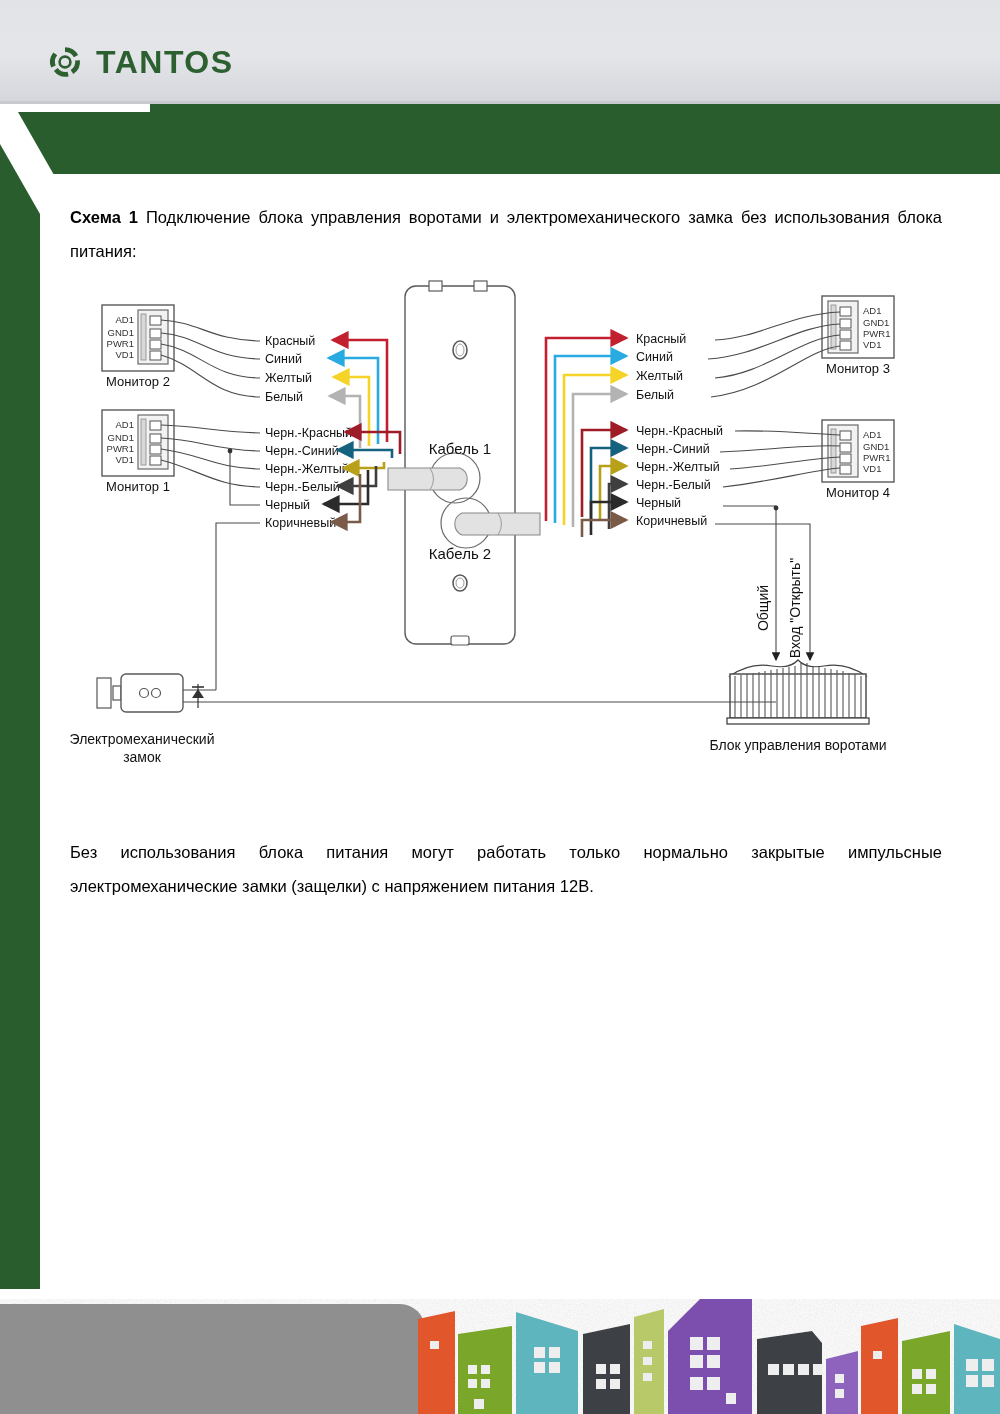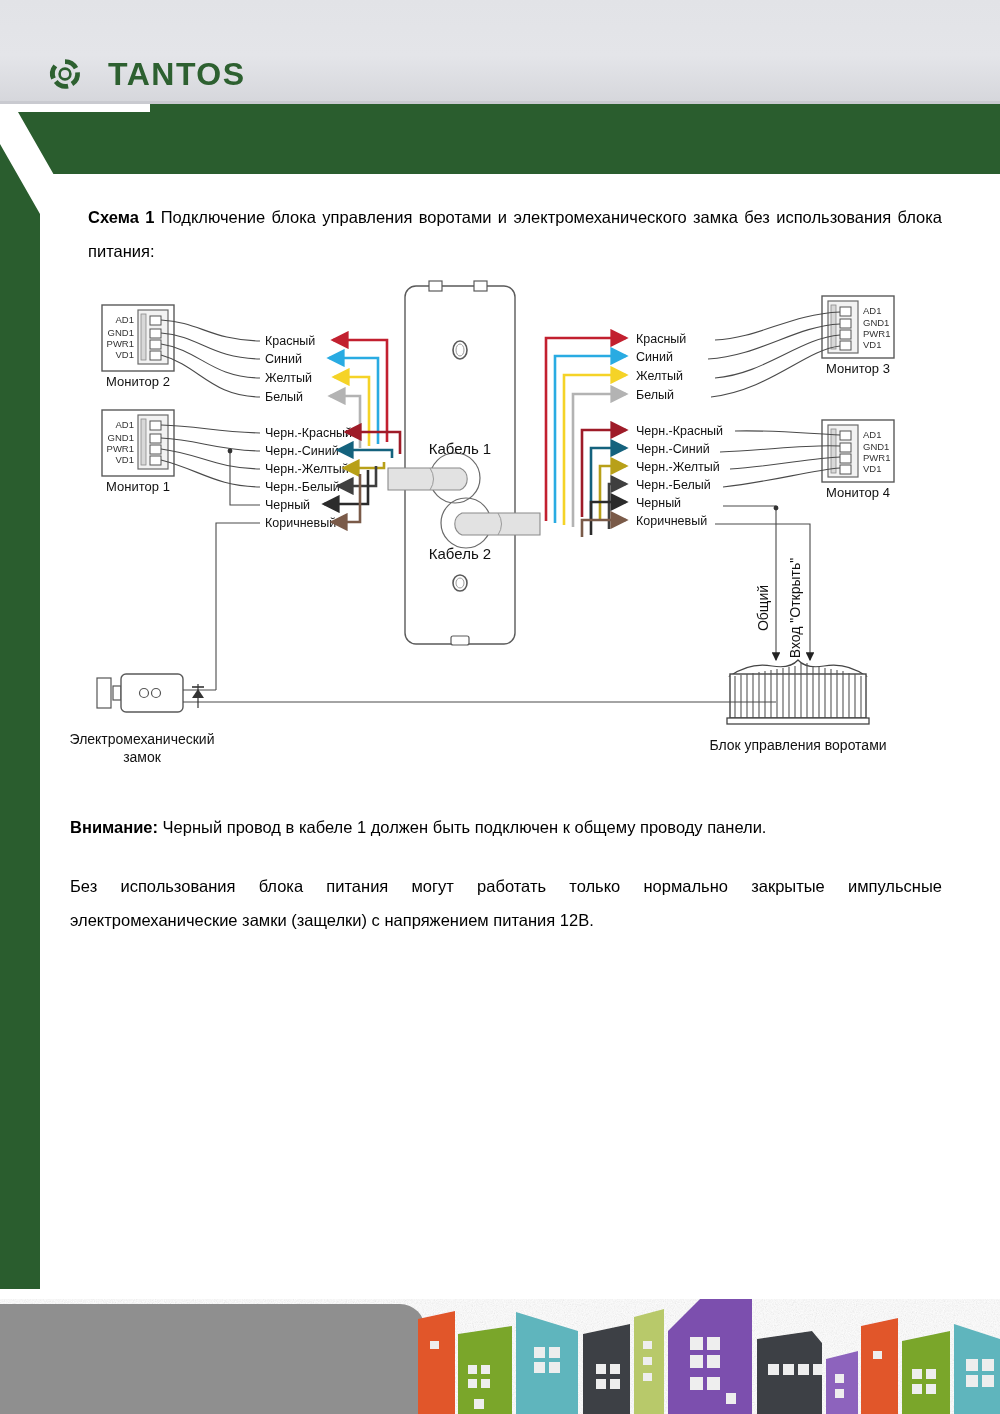--- a/index.html
+++ b/index.html
@@ -13,22 +13,22 @@
   
   .header-band{
     position:absolute;left:0;top:0;width:1000px;height:101px;
     background:linear-gradient(180deg,#e2e3e7 0%,#e4e5e9 55%,#d6d7dc 100%);
   }
   .header-rule{
     position:absolute;left:0;top:101px;width:1000px;height:3px;
     background:#c9cad0;
   }
   .logo-wrap{
-    position:absolute;left:47px;top:52px;height:44px;
-    display:flex;align-items:center;gap:25px;text-align:right;
+    position:absolute;left:47px;top:40px;height:44px;
+    display:flex;align-items:center;gap:13px;text-align:right;
   }
   .logo-mark{width:36px;height:36px;display:block;}
   .logo-text{
     font-size:32px;font-weight:bold;letter-spacing:1.5px;
     color:#2d6030;font-family:"Liberation Sans","DejaVu Sans",sans-serif;
     line-height:1;
   }
 
   
   .green-bar{
@@ -47,21 +47,21 @@
 
   
   .content{
     position:absolute;left:70px;top:200px;width:872px;
   }
   .para{
     font-size:16.5px;line-height:34px;color:#000;text-align:justify;
     margin:0 0 6px 0;
   }
   .para b{font-weight:bold;}
-  .para.heading{margin-bottom:4px;margin-left:18px;}
+  .para.heading{margin-bottom:4px;}
   .para.spaced{text-align:justify;text-justify:inter-word;}
 
   
   .diagram{
     position:absolute;left:70px;top:278px;width:880px;height:530px;
   }
   .diagram svg{display:block;}
 
   
   .footer{
@@ -362,23 +362,20 @@
       <path d="M122 420 L134 420 L128 411 z" fill="#333"></path>
       <line x1="122" y1="409" x2="134" y2="409" stroke="#333" stroke-width="1.6"></line>
     </g>
     <text class="glab" x="72" y="466" text-anchor="middle" font-size="14.5">Электромеханический</text>
     <text class="glab" x="72" y="484" text-anchor="middle" font-size="14.5">замок</text>
   </g>
 </svg>
 </div>
 
 <div style="position:absolute;left:70px;top:810px;width:872px;">
-  <p class="para">
-    <b>Внимание:</b><span> Черный провод в кабеле 1 должен быть подключен к общему проводу панели.</span>
-  </p>
   <p class="para spaced" style="margin-top:25px;">Без использования блока питания могут работать только нормально закрытые импульсные электромеханические замки (защелки) с напряжением питания 12В.</p>
 </div>
 
 <div class="footer">
 <svg width="1000" height="145" viewBox="0 0 1000 145">
   <defs>
     <filter id="grain" x="0" y="0" width="100%" height="100%">
       <feTurbulence type="fractalNoise" baseFrequency="0.9" numOctaves="3" result="n"></feTurbulence>
       <feColorMatrix in="n" type="saturate" values="0"></feColorMatrix>
       <feComponentTransfer result="g">

